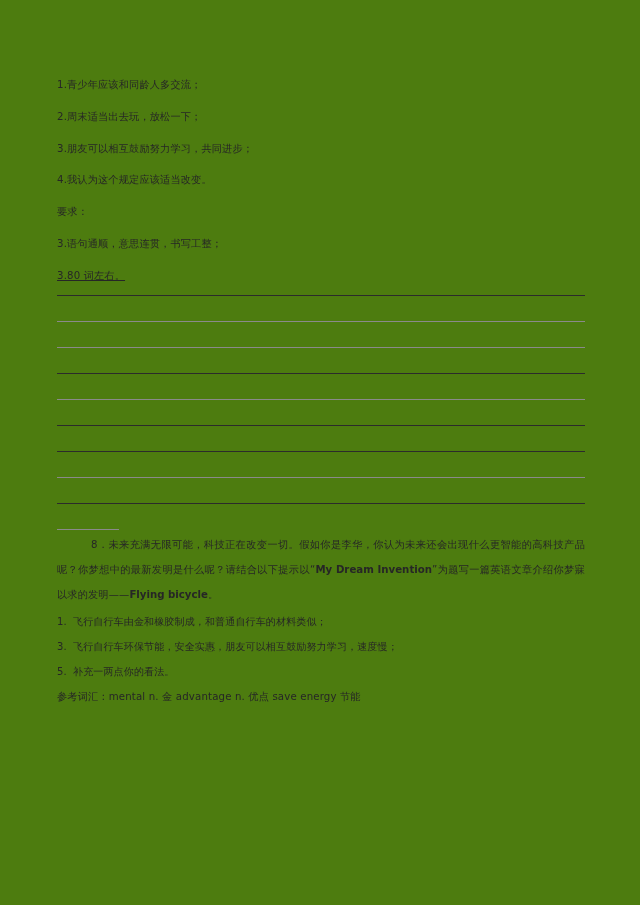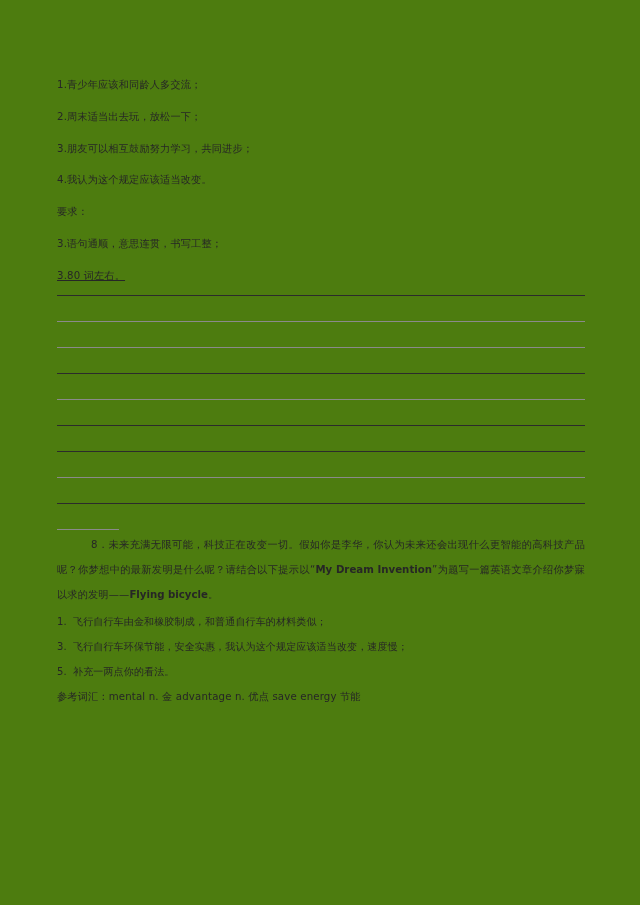--- a/index.html
+++ b/index.html
@@ -185,21 +185,21 @@
 
     <div class="para8">
       <span class="indent"></span><span>8．</span><span>未来充满无限可能，科技正在改变一切。假如你是李华，你认为未来还会出现什么更智能的高科</span><span>技产品呢？你梦想中的最新发明是什么呢？请结合以下提示以“</span><span class="en">My Dream Invention</span><span>”为题写一篇英语文章介</span><span>绍你梦寐以求的发明——</span><span class="en">Flying bicycle</span><span>。</span>
     </div>
 
     <div class="q8-list">
       <div class="q8-item">
         <span class="num">1.</span><span>飞行自行车由金和橡胶制成，和普通自行车的材料类似；</span>
       </div>
       <div class="q8-item">
-        <span class="num">3.</span><span>飞行自行车环保节能，安全实惠，我认为这个规定应该适当改变，速度慢；</span>
+        <span class="num">3.</span><span>飞行自行车环保节能，安全实惠，朋友可以相互鼓励努力学习，速度慢；</span>
       </div>
       <div class="q8-item">
         <span class="num">5.</span><span>补充一两点你的看法。</span>
       </div>
     </div>
 
 
     <div class="vocab-line">参考词汇：mental n. 金  advantage n. 优点  save energy 节能</div>
   </div>
 

